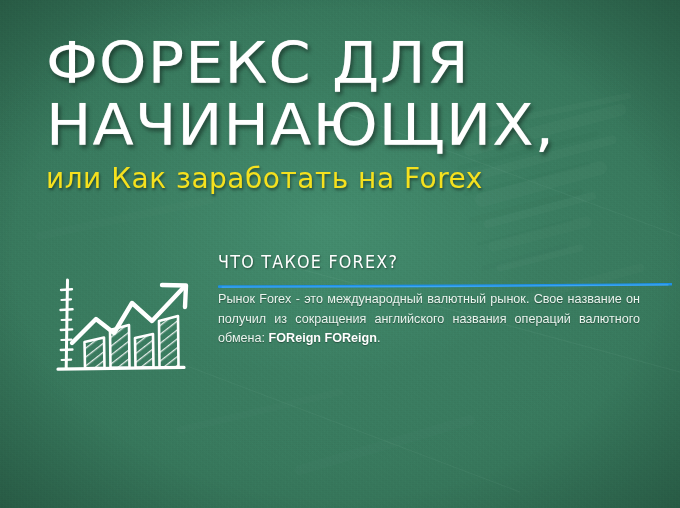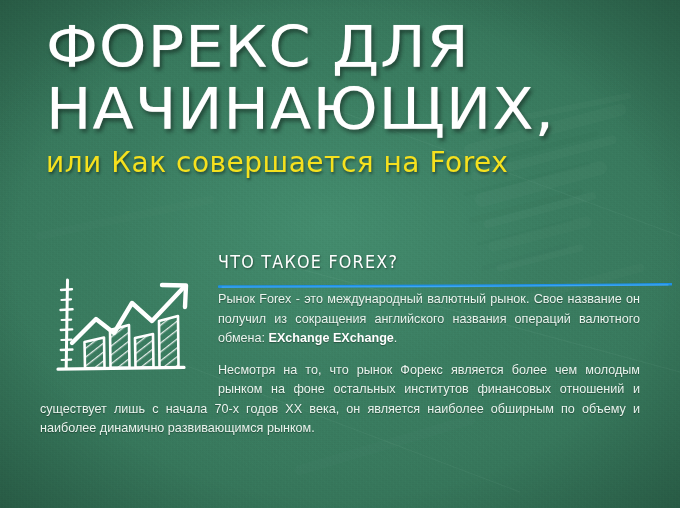--- a/index.html
+++ b/index.html
@@ -55,21 +55,21 @@
       radial-gradient(ellipse 92% 92% at 50% 50%,
         rgba(0,0,0,0) 52%,
         rgba(0,0,0,.20) 82%,
         rgba(0,0,0,.42) 100%);
   }
 
   
   .headline {
     position: absolute;
     left: 46px;
-    top: 16px;
+    top: 32px;
     width: 600px;
   }
   .title-line {
     color: #ffffff;
     font-family: "DejaVu Sans", sans-serif;
     font-weight: 400;
     font-size: 57px;
     line-height: 62px;
     letter-spacing: 1px;
     transform: scaleX(1.06);
@@ -182,21 +182,21 @@
         <path d="M150 352 L520 492" stroke-width="1.0"></path>
       </g>
     </svg>
   </div>
 
   <div class="tex-vignette"></div>
 
   <div class="headline">
     <div class="title-line">ФОРЕКС ДЛЯ</div>
     <div class="title-line">НАЧИНАЮЩИХ,</div>
-    <div class="subtitle">или Как совершается на Forex</div>
+    <div class="subtitle">или Как заработать на Forex</div>
   </div>
 
   <div class="section-head">ЧТО ТАКОЕ FOREX?</div>
 
   <div class="rule">
     <svg viewBox="0 0 454 5" preserveAspectRatio="none">
       <path d="M1 3.6 C 80 3.0, 150 3.4, 230 2.9 C 310 2.4, 380 2.2, 453 1.2" stroke="#1e90e8" stroke-width="2.6" fill="none" stroke-linecap="round"></path>
       <path d="M4 4.1 C 90 3.6, 160 3.9, 240 3.4 C 320 2.9, 390 2.7, 450 1.9" stroke="#4fb0f2" stroke-width="1.1" fill="none" stroke-linecap="round" opacity=".7"></path>
     </svg>
   </div>
@@ -241,17 +241,16 @@
 
       <g stroke="#ffffff" stroke-width="4.4" fill="none" stroke-linecap="round" stroke-linejoin="round">
         <path d="M20 67 L44 43 L62 57 L80 27 L100 45 L132 11"></path>
         <path d="M110 9 L134 9.5 L133 31"></path>
       </g>
     </svg>
   </div>
 
   <div class="copy">
     <div class="float-box"></div>
-    <p><span>Рынок Forex - это международный валютный рынок. Свое название он получил из сокращения английского названия операций валютного обмена: </span><b>EXchange EXchange</b><span>.</span></p>
-    <p>Несмотря на то, что рынок Форекс является более чем молодым рынком на фоне остальных институтов финансовых отношений и существует лишь с начала 70-х годов XX века, он является наиболее обширным по объему и наиболее динамично развивающимся рынком.</p>
+    <p><span>Рынок Forex - это международный валютный рынок. Свое название он получил из сокращения английского названия операций валютного обмена: </span><b>FOReign FOReign</b><span>.</span></p>
   </div>
 
 </div>
 
 </body></html>

